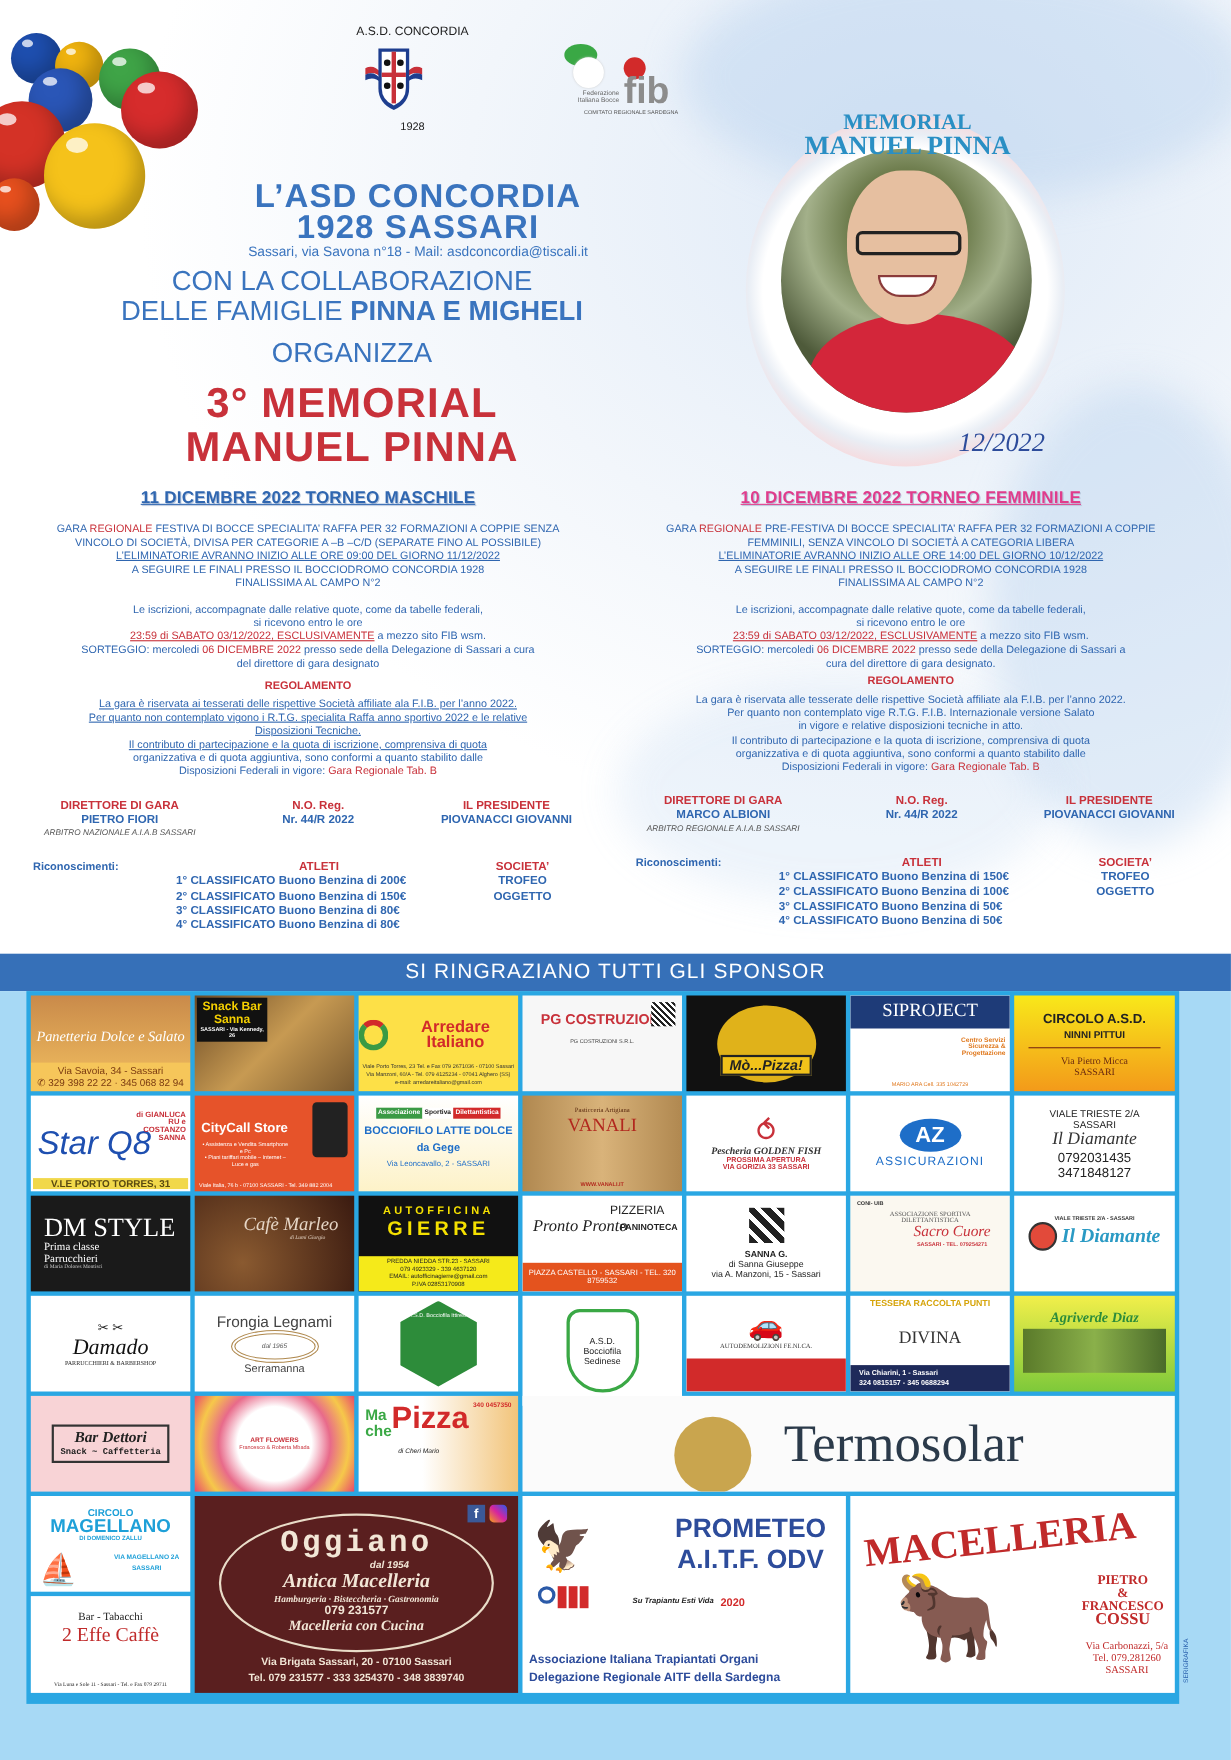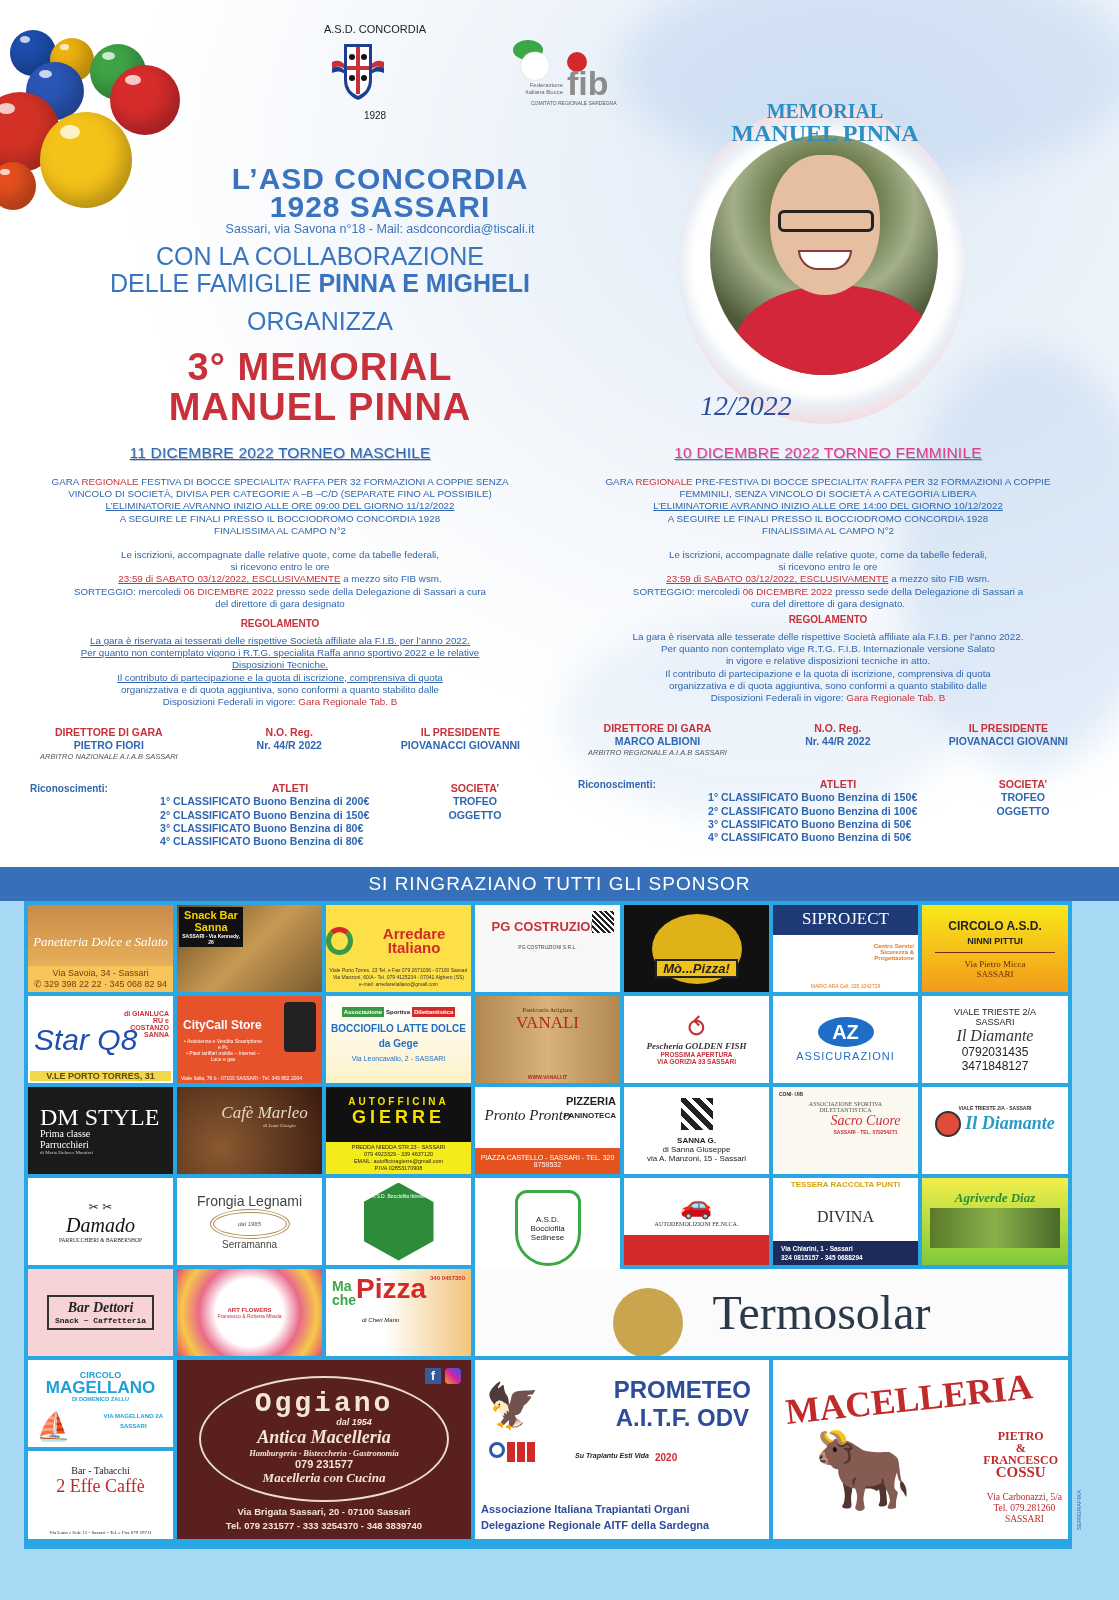--- a/index.html
+++ b/index.html
@@ -27,23 +27,23 @@
 .mem{left:40px;top:347px;width:560px;font-size:38px;font-weight:bold;color:#c8313a;line-height:40px;letter-spacing:1px}
 .photo-ring{left:678px;top:104px;width:290px;height:320px;border-radius:50%;
  background:radial-gradient(circle,#fff 60%,#e9eef5 66%,#f7d9dc 75%,#ffffff 80%);}
 .photo{left:710px;top:135px;width:228px;height:240px;border-radius:50%;overflow:hidden;
  background:radial-gradient(circle at 50% 30%,#e9c9ac 0 24%,#6b7a4a 25%,#a3b08a 45%,#4e5a3a 70%);}
 .photo .shirt{position:absolute;left:25px;top:150px;width:200px;height:120px;background:#d3263a;border-radius:50% 50% 0 0}
 .photo .face{position:absolute;left:60px;top:20px;width:110px;height:140px;background:#e6bfa0;border-radius:45% 45% 50% 50%}
 .photo .glasses{position:absolute;left:68px;top:75px;width:96px;height:22px;border:3px solid #222;border-radius:6px}
 .photo .smile{position:absolute;left:88px;top:115px;width:54px;height:20px;background:#fff;border-radius:0 0 30px 30px;border:2px solid #8a3a3a}
 .ring-title{left:700px;top:100px;width:250px;font-family:"Liberation Serif",serif;color:#2a8fc4;font-size:24px;font-weight:bold;line-height:22px;text-align:center}
-.ring-date{left:700px;top:390px;width:250px;font-family:"Liberation Serif",serif;color:#2d4c9b;font-size:28px;font-style:italic;text-align:left}
+.ring-date{left:700px;top:390px;width:250px;font-family:"Liberation Serif",serif;color:#2d4c9b;font-size:24px;font-style:italic;text-align:right}
 .col{position:absolute;top:444px;width:560px;text-align:center}
-.col-title{font-size:15.5px;font-weight:normal;text-shadow:1px 1px 0 #b9c7dc;text-decoration:underline;letter-spacing:.2px}
+.col-title{font-size:15.5px;font-weight:bold;text-shadow:1px 1px 0 #b9c7dc;text-decoration:underline;letter-spacing:.2px}
 .col p{font-size:9.8px;line-height:12.2px;color:#2f66b0}
 .u{text-decoration:underline}
 .regl{font-size:10px;font-weight:bold;color:#c8313a;margin-top:8px}
 .sig{display:flex;justify-content:space-between;padding:0 40px;margin-top:18px;font-size:10.5px;line-height:12.5px}
 .sig div{text-align:center}
 .sig .sub{font-size:7.5px;font-style:italic;color:#555}
 .prizes{display:grid;grid-template-columns:130px 260px 110px;margin:18px 0 0 30px;font-size:10.6px;line-height:13.4px;text-align:left}
 .prizes .hd{color:#c8313a;font-weight:bold;text-align:center}
 .prizes .it{font-weight:bold}
 .banner{position:absolute;left:0;top:867px;width:1119px;height:34px;background:#3670b8;color:#fff;text-align:center;font-size:19px;line-height:34px;letter-spacing:1px}
@@ -361,21 +361,21 @@
     <div style="color:#f5e000;font-size:18px;font-weight:bold;letter-spacing:4px">GIERRE</div>
     <div style="position:absolute;bottom:0;width:100%;background:#f5ea1a;color:#222;font-size:5.5px;line-height:7px;padding:2px 0">
       <div>PREDDA NIEDDA STR.23 - SASSARI</div>
       <div>079 4923329 - 339 4637120</div>
       <div>EMAIL: autofficinagierre@gmail.com</div>
       <div>P.IVA 02853170908</div>
     </div>
   </div>
   <div class="cell" style="left:451px;top:186px;width:145px;height:87px;background:#fff">
     <div style="font-family:'Liberation Serif',serif;font-style:italic;font-size:15px;color:#222;margin-top:-30px;margin-left:-40px">Pronto Pronto</div>
-    <div style="position:absolute;right:4px;top:8px;font-size:11px;font-weight:bold;color:#222">PIZZERIA</div>
+    <div style="position:absolute;right:16px;top:8px;font-size:11px;font-weight:normal;color:#222">PIZZERIA</div>
     <div style="position:absolute;right:4px;top:24px;font-size:8px;font-weight:bold;color:#222">PANINOTECA</div>
     <div style="position:absolute;bottom:0;width:100%;background:#e4531e;color:#fff;font-size:7px;padding:6px 0">PIAZZA CASTELLO - SASSARI - TEL. 320 8759532</div>
   </div>
   <div class="cell" style="left:600px;top:186px;width:145px;height:87px;background:#fff">
     <div style="width:32px;height:32px;background:repeating-linear-gradient(45deg,#222 0 6px,#fff 6px 10px);margin-bottom:6px"></div>
     <div style="font-size:8px;font-weight:bold;color:#222">SANNA G.</div>
     <div style="font-size:8px;color:#222">di Sanna Giuseppe</div>
     <div style="font-size:8px;color:#222">via A. Manzoni, 15 - Sassari</div>
   </div>
   <div class="cell" style="left:749px;top:186px;width:145px;height:87px;background:#fbf8f0">

